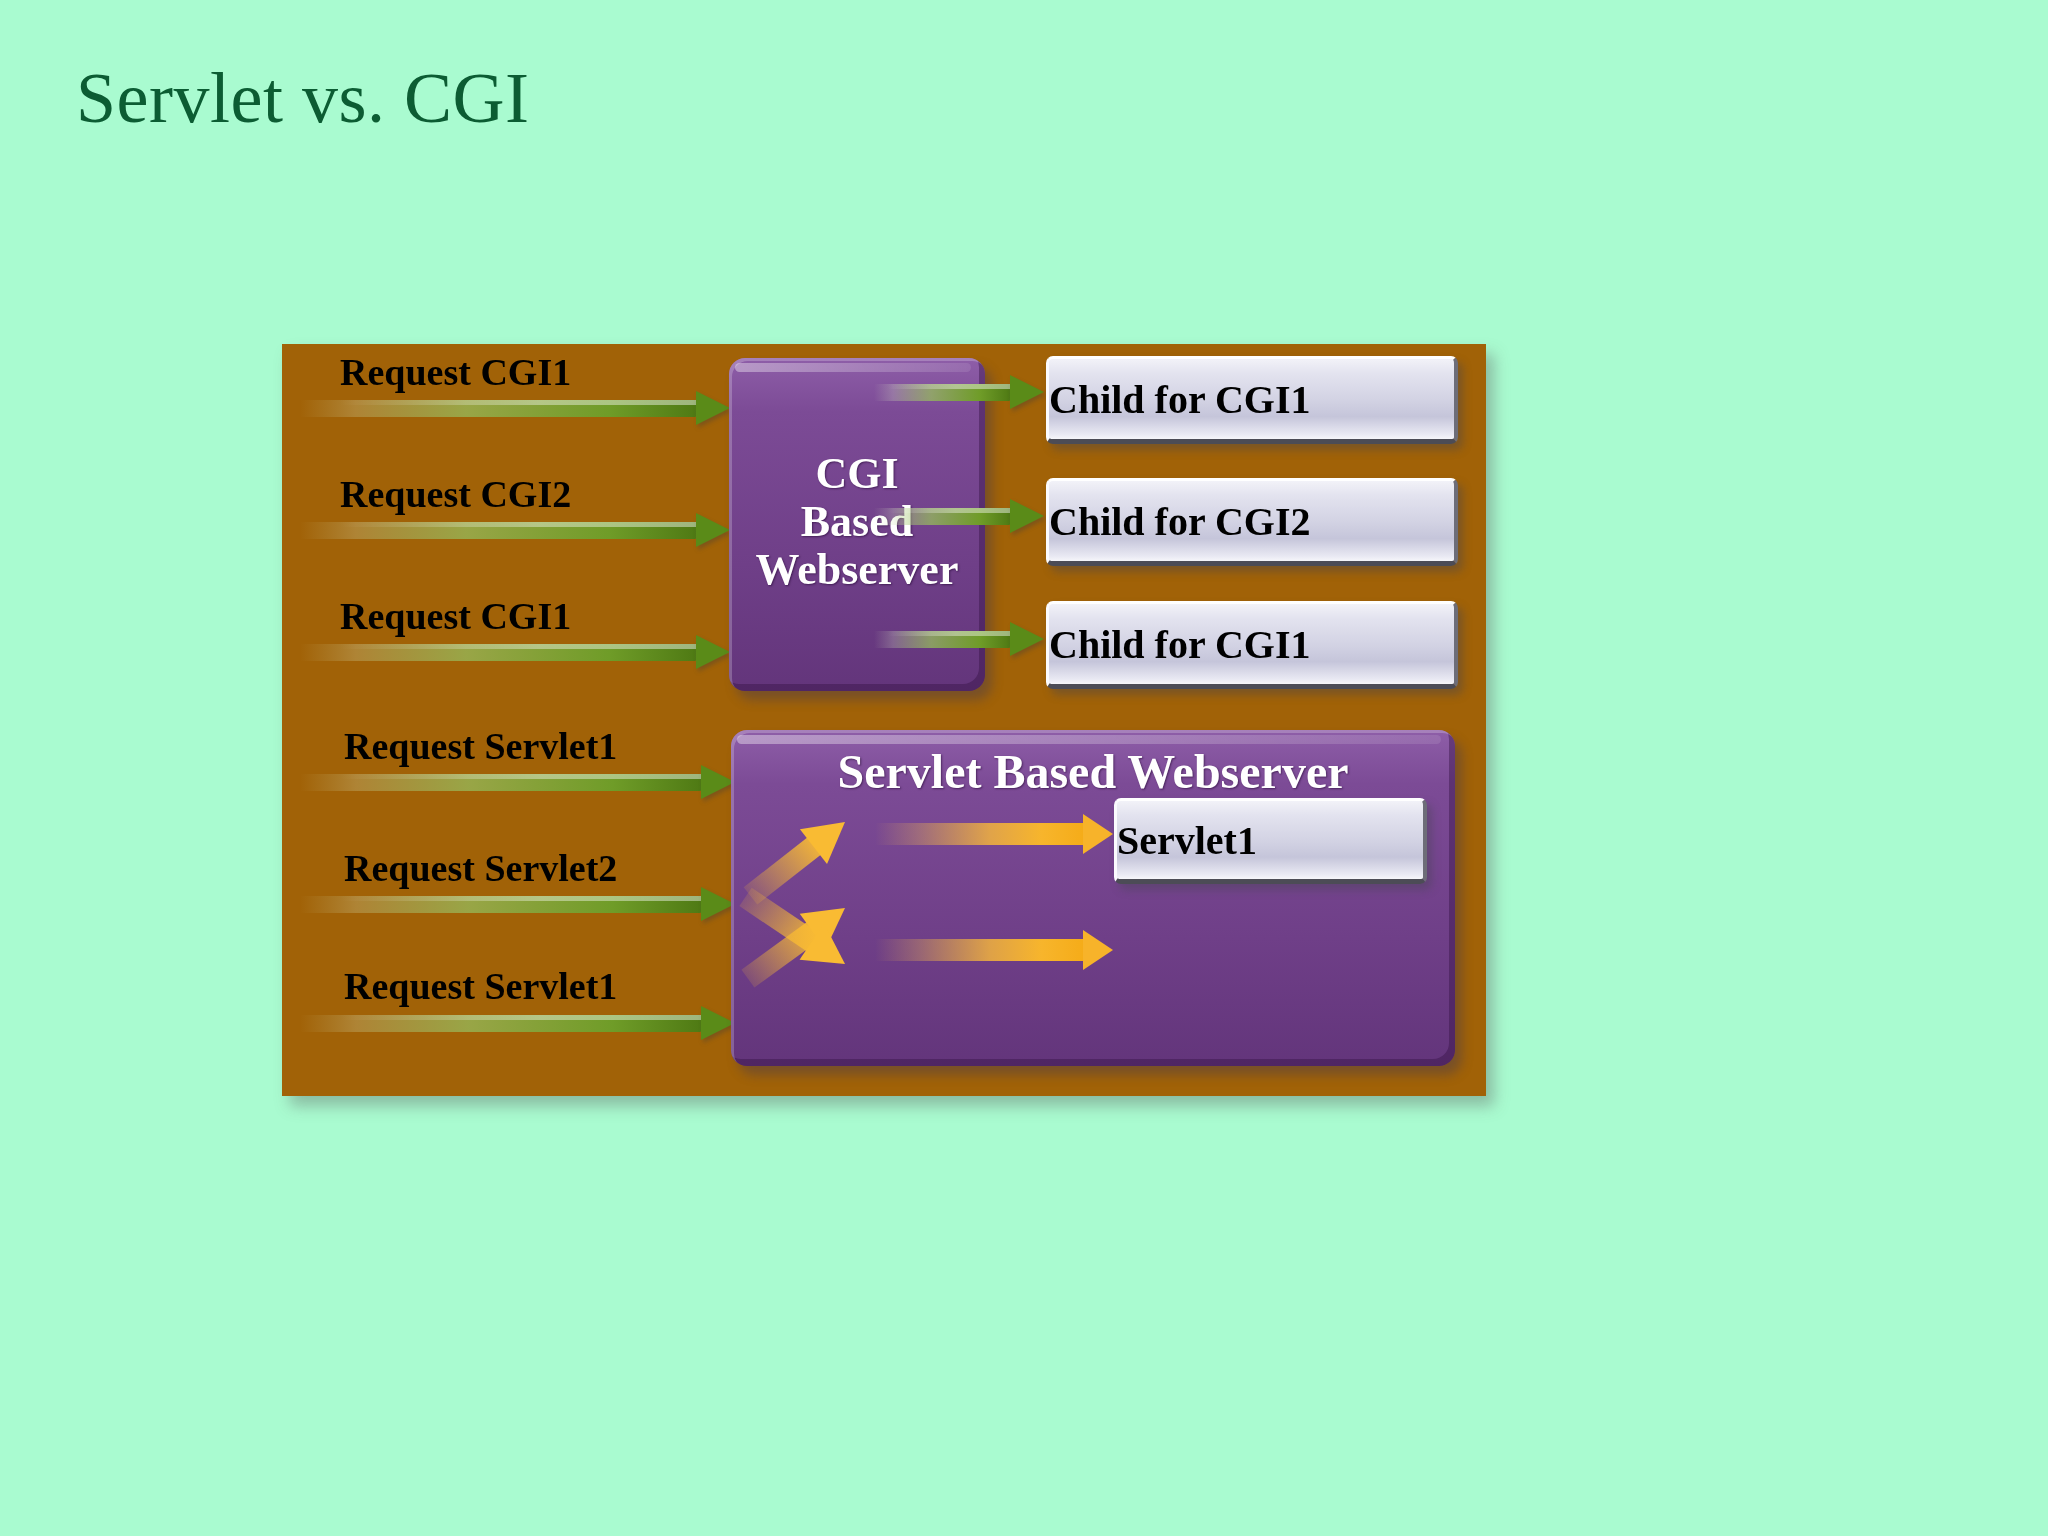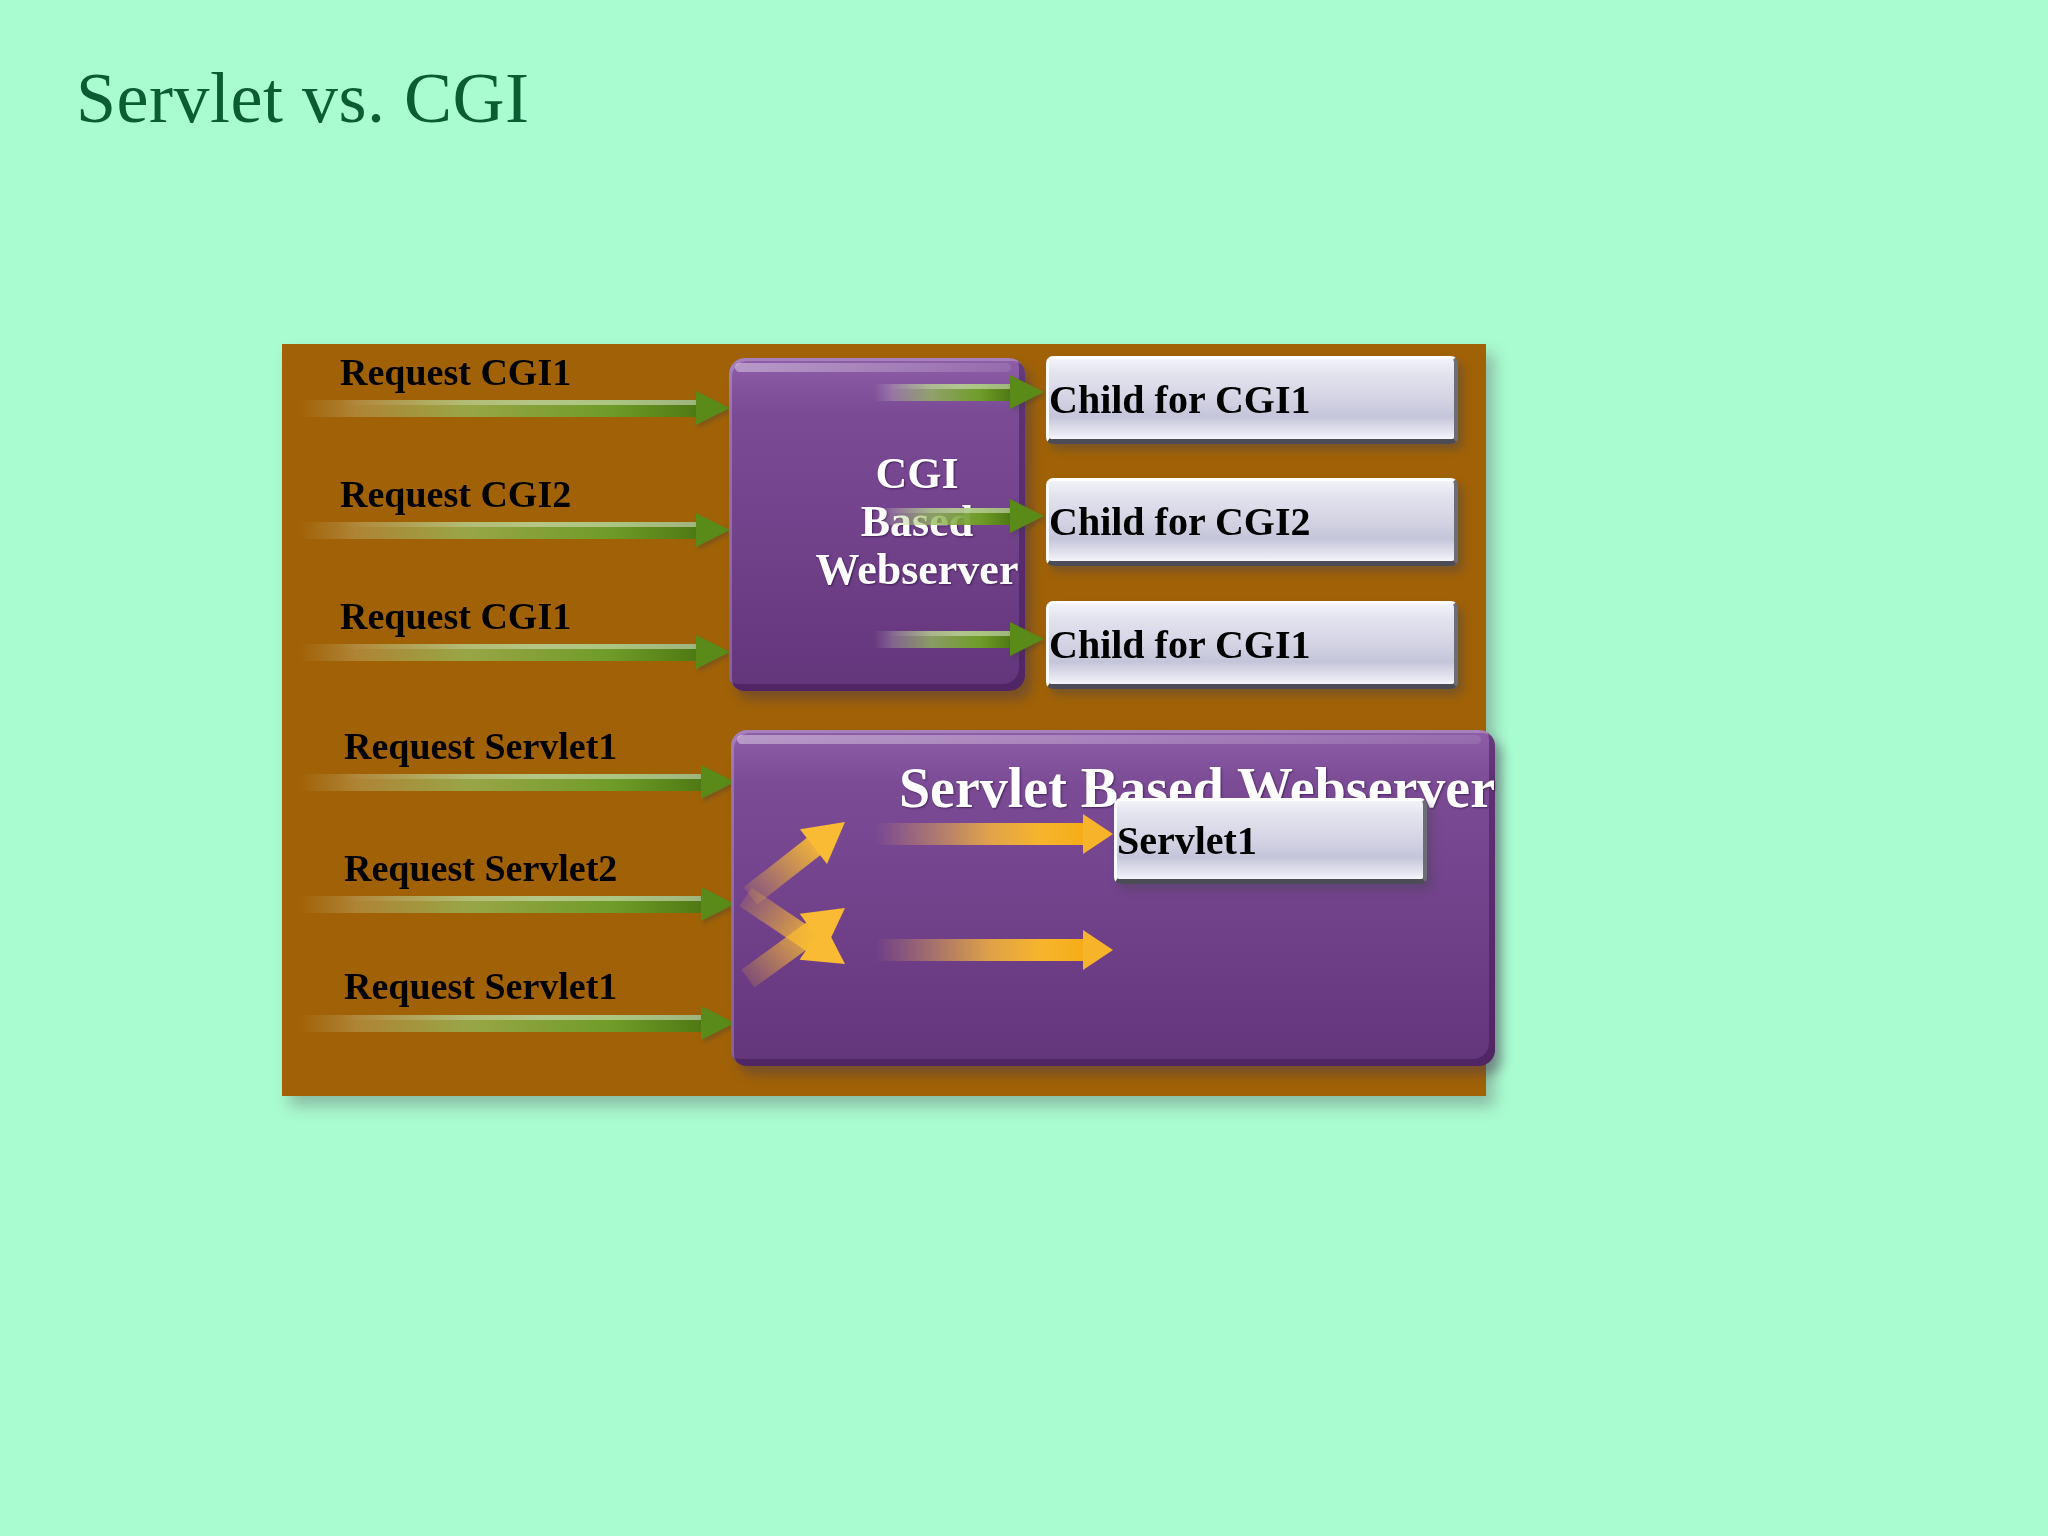--- a/index.html
+++ b/index.html
@@ -73,21 +73,20 @@
   
   .purple-box{
     position:absolute;
     background:
       linear-gradient(to bottom, #8e5ea8 0%, #7c4b96 16%, #6f3f88 62%, #63357b 100%);
     border-radius:16px;
     box-shadow:
        inset 3px 3px 0 rgba(255,255,255,0.22),
        inset -6px -7px 0 rgba(55,20,70,0.45),
        7px 9px 11px rgba(70,60,80,0.45);
-    padding-left: 40px;
   }
   .purple-box .edge-hl{
     position:absolute;left:6px;right:14px;top:5px;height:9px;
     border-radius:8px;
     background:linear-gradient(to right,rgba(255,255,255,0.38),rgba(255,255,255,0.10));
   }
   .purple-label{
     position:absolute;
     width:100%;
     text-align:center;
@@ -216,21 +215,21 @@
     <div class="shaft" style="width:401px;"></div>
     <div class="head"></div>
   </div>
   <div class="green-arrow" style="left:18px;top:662px;width:435px;">
     <div class="shaft" style="width:401px;"></div>
     <div class="head"></div>
   </div>
 
   <div class="purple-box" style="left:449px;top:386px;width:724px;height:336px;">
     <div class="edge-hl"></div>
-    <div class="purple-label" style="top:28px;font-size:56px;margin-left:44px;">Servlet Based Webserver</div>
+    <div class="purple-label" style="top:16px;font-size:48px;">Servlet Based Webserver</div>
 
 
     <div style="position:absolute;left:-6px;top:66px;width:120px;height:52px;transform:rotate(-38deg);transform-origin:right center;">
       <div class="diag-stem" style="left:0;top:15px;width:86px;"></div>
       <div class="diag-arrow" style="right:0;top:4px;"></div>
     </div>
     <div style="position:absolute;left:-6px;top:152px;width:120px;height:52px;transform:rotate(-36deg);transform-origin:right center;">
       <div class="diag-stem" style="left:0;top:15px;width:86px;"></div>
       <div class="diag-arrow" style="right:0;top:4px;"></div>
     </div>

